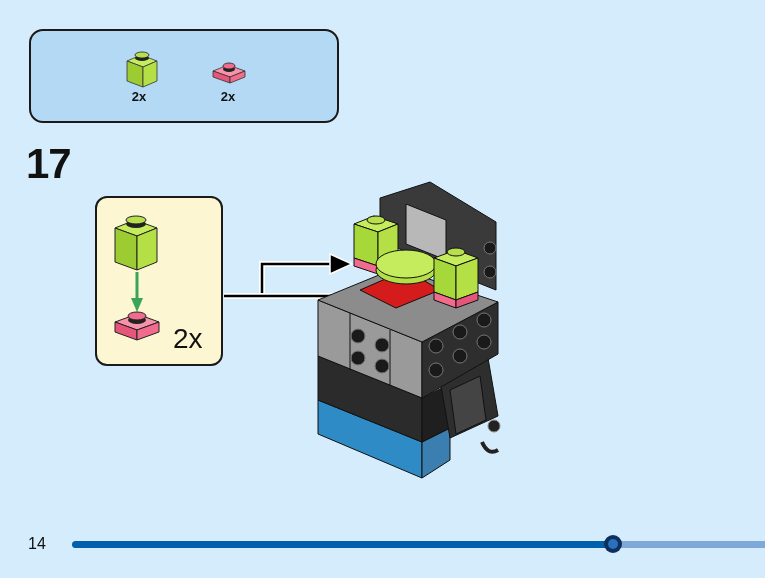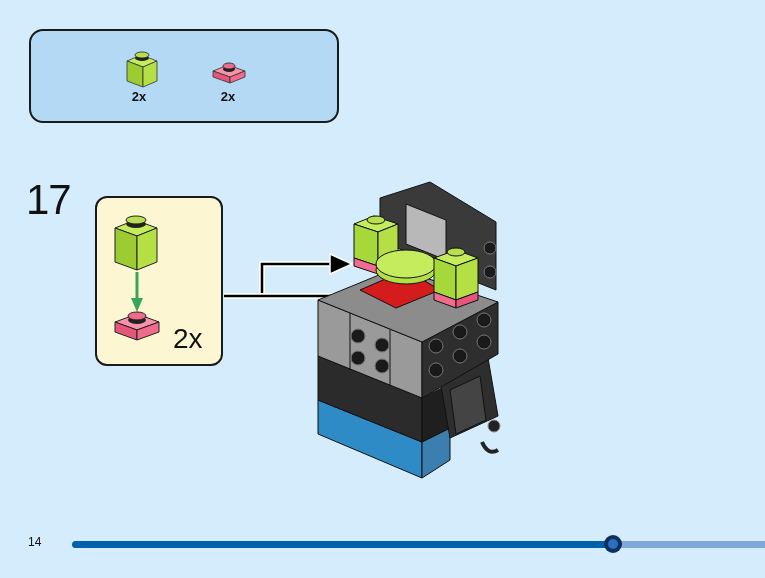--- a/index.html
+++ b/index.html
@@ -1,23 +1,23 @@
 <!DOCTYPE html>
 <html><head>
 <meta charset="utf-8">
 <style>
   html,body{margin:0;padding:0;}
   body{width:765px;height:578px;background:#d4ecfb;position:relative;overflow:hidden;font-family:"Liberation Sans",sans-serif;}
   .parts-box{position:absolute;left:29px;top:29px;width:310px;height:94px;background:#b3d9f4;border:2px solid #1a1a1a;border-radius:14px;box-sizing:border-box;}
   .part{position:absolute;text-align:center;}
   .part .qty{font-size:13px;color:#111;font-weight:bold;display:block;margin-top:2px;}
-  .step-num{position:absolute;left:26px;top:140px;font-size:42px;font-weight:normal;color:#111;letter-spacing:-1px;margin-top:36px;}
+  .step-num{position:absolute;left:26px;top:140px;font-size:42px;font-weight:bold;color:#111;letter-spacing:-1px;}
   .callout{position:absolute;left:95px;top:196px;width:128px;height:170px;background:#fdf6d3;border:2px solid #1a1a1a;border-radius:12px;box-sizing:border-box;}
   .callout .qty{position:absolute;left:76px;top:125px;font-size:28px;color:#111;}
-  .page-num{position:absolute;left:28px;top:535px;font-size:12px;color:#111;}
+  .page-num{position:absolute;left:28px;top:535px;font-size:16px;color:#111;}
   .track{position:absolute;left:72px;top:541px;height:7px;border-radius:4px;}
   .track-fill{background:#0060ac;}
   .track-rest{background:#7fa9d8;border-radius:0;}
   .knob{position:absolute;left:604px;top:535px;width:18px;height:18px;border-radius:50%;background:#0f2f5c;}
   .knob::after{content:"";position:absolute;left:4px;top:4px;width:10px;height:10px;border-radius:50%;background:#2b6fbe;}
   svg{position:absolute;overflow:visible;}
 </style>
 </head>
 <body>
 

